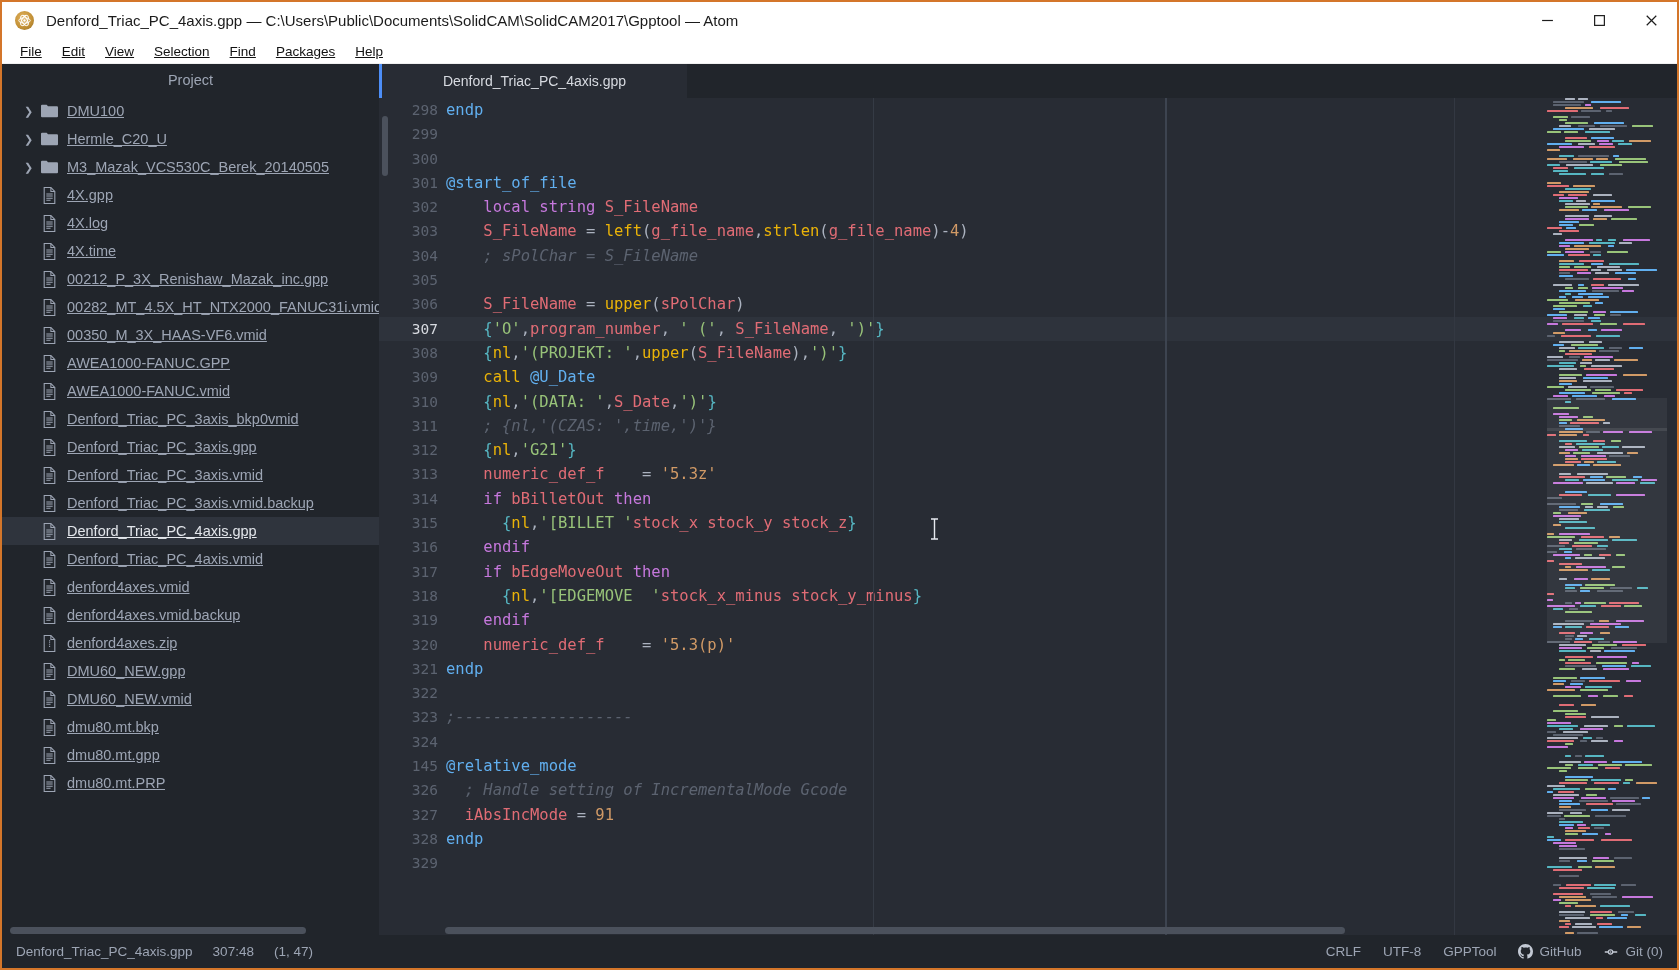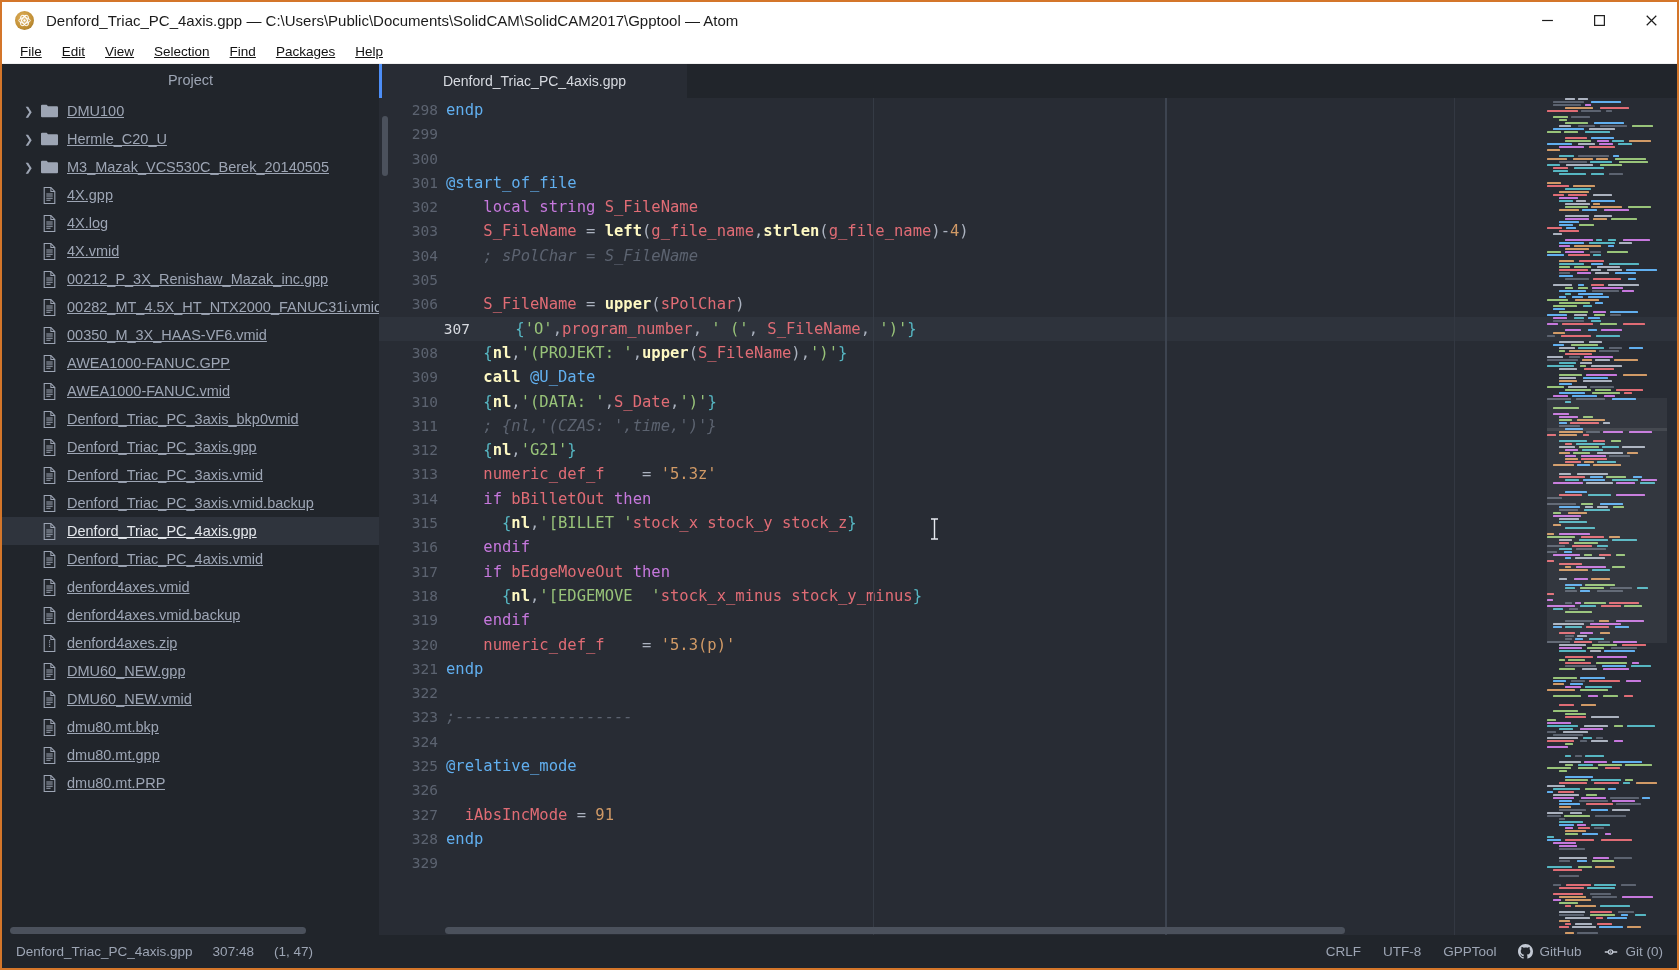--- a/index.html
+++ b/index.html
@@ -189,35 +189,35 @@
     line-height: 24.3px;
   }
   .code-line {
     height: 24.3px;
     display: flex;
     align-items: center;
     white-space: pre;
     position: relative;
   }
   .code-line.active { background: #2e333c; }
-  .code-line.active .gutter { color: #d7dae0; margin-left: 32px; }
+  .code-line.active .gutter { color: #d7dae0; }
   .gutter {
     width: 67px;
     flex: 0 0 67px;
     text-align: right;
     padding-right: 8px;
     color: #5c6370;
     font-size: 14.5px;
     user-select: none;
   }
   .code-text { padding-left: 0px; color: #abb2bf; }
 
   
   .t-key      { color: #c678dd; }  
-  .t-fn       { color: #fef9c3; font-weight: bold; }  
+  .t-fn       { color: #eab308; }  
   .t-var      { color: #e06c75; }  
   .t-str      { color: #98c379; }  
   .t-num      { color: #d19a66; }  
   .t-com      { color: #5c6370; font-style: italic; }  
   .t-punc     { color: #abb2bf; }
   .t-blue     { color: #61afef; }  
   .t-brace    { color: #56b6c2; }
   
   .wrap-guide {
     position: absolute;
@@ -388,21 +388,21 @@
           </div>
           <div class="tree-row">
             <span class="spacer"></span>
             <span class="icon-box">
               <svg width="15" height="17" viewBox="0 0 14 16" fill="none" stroke="#9da5b4" stroke-width="1">
                 <path d="M2 .5h6.3L12 4.2V15.5H2z" fill="none"></path>
                 <path d="M8.3 .6V4.2H11.9"></path>
                 <path d="M4 6.5h6M4 8.5h6M4 10.5h6M4 12.5h4"></path>
               </svg>
             </span>
-            <span class="label">4X.vmid</span>
+            <span class="label">4X.time</span>
           </div>
           <div class="tree-row">
             <span class="spacer"></span>
             <span class="icon-box">
               <svg width="15" height="17" viewBox="0 0 14 16" fill="none" stroke="#9da5b4" stroke-width="1">
                 <path d="M2 .5h6.3L12 4.2V15.5H2z" fill="none"></path>
                 <path d="M8.3 .6V4.2H11.9"></path>
                 <path d="M4 6.5h6M4 8.5h6M4 10.5h6M4 12.5h4"></path>
               </svg>
             </span>
@@ -643,22 +643,22 @@
             <div class="code-line"><span class="gutter">315</span><span class="code-text"><span class="t-punc">      </span><span class="t-brace">{</span><span class="t-fn">nl</span><span class="t-punc">,</span><span class="t-str">'[BILLET '</span><span class="t-var">stock_x stock_y stock_z</span><span class="t-brace">}</span></span></div>
             <div class="code-line"><span class="gutter">316</span><span class="code-text"><span class="t-punc">    </span><span class="t-key">endif</span></span></div>
             <div class="code-line"><span class="gutter">317</span><span class="code-text"><span class="t-punc">    </span><span class="t-key">if</span><span class="t-punc"> </span><span class="t-var">bEdgeMoveOut</span><span class="t-punc"> </span><span class="t-key">then</span></span></div>
             <div class="code-line"><span class="gutter">318</span><span class="code-text"><span class="t-punc">      </span><span class="t-brace">{</span><span class="t-fn">nl</span><span class="t-punc">,</span><span class="t-str">'[EDGEMOVE  '</span><span class="t-var">stock_x_minus stock_y_minus</span><span class="t-brace">}</span></span></div>
             <div class="code-line"><span class="gutter">319</span><span class="code-text"><span class="t-punc">    </span><span class="t-key">endif</span></span></div>
             <div class="code-line"><span class="gutter">320</span><span class="code-text"><span class="t-punc">    </span><span class="t-var">numeric_def_f</span><span class="t-punc">    = </span><span class="t-num">'5.3(p)'</span></span></div>
             <div class="code-line"><span class="gutter">321</span><span class="code-text"><span class="t-blue">endp</span></span></div>
             <div class="code-line"><span class="gutter">322</span><span class="code-text"></span></div>
             <div class="code-line"><span class="gutter">323</span><span class="code-text"><span class="t-com">;-------------------</span></span></div>
             <div class="code-line"><span class="gutter">324</span><span class="code-text"></span></div>
-            <div class="code-line"><span class="gutter">325</span><span class="code-text"><span class="t-blue">@relative_mode</span></span></div>
-            <div class="code-line"><span class="gutter">326</span></div>
+            <div class="code-line"><span class="gutter">145</span><span class="code-text"><span class="t-blue">@relative_mode</span></span></div>
+            <div class="code-line"><span class="gutter">326</span><span class="code-text"><span class="t-com">  ; Handle setting of IncrementalMode Gcode</span></span></div>
             <div class="code-line"><span class="gutter">327</span><span class="code-text"><span class="t-punc">  </span><span class="t-var">iAbsIncMode</span><span class="t-punc"> = </span><span class="t-num">91</span></span></div>
             <div class="code-line"><span class="gutter">328</span><span class="code-text"><span class="t-blue">endp</span></span></div>
             <div class="code-line"><span class="gutter">329</span><span class="code-text"></span></div>
           </div>
 
         <div class="wrap-guide" style="left:494px;"></div>
         <div class="wrap-guide" style="left:786px; background:#3d4450; width:2px;"></div>
         <div class="wrap-guide" style="left:1075px; background:#333842;"></div>
 
         <div class="ed-vscroll" style="left:2px;">

